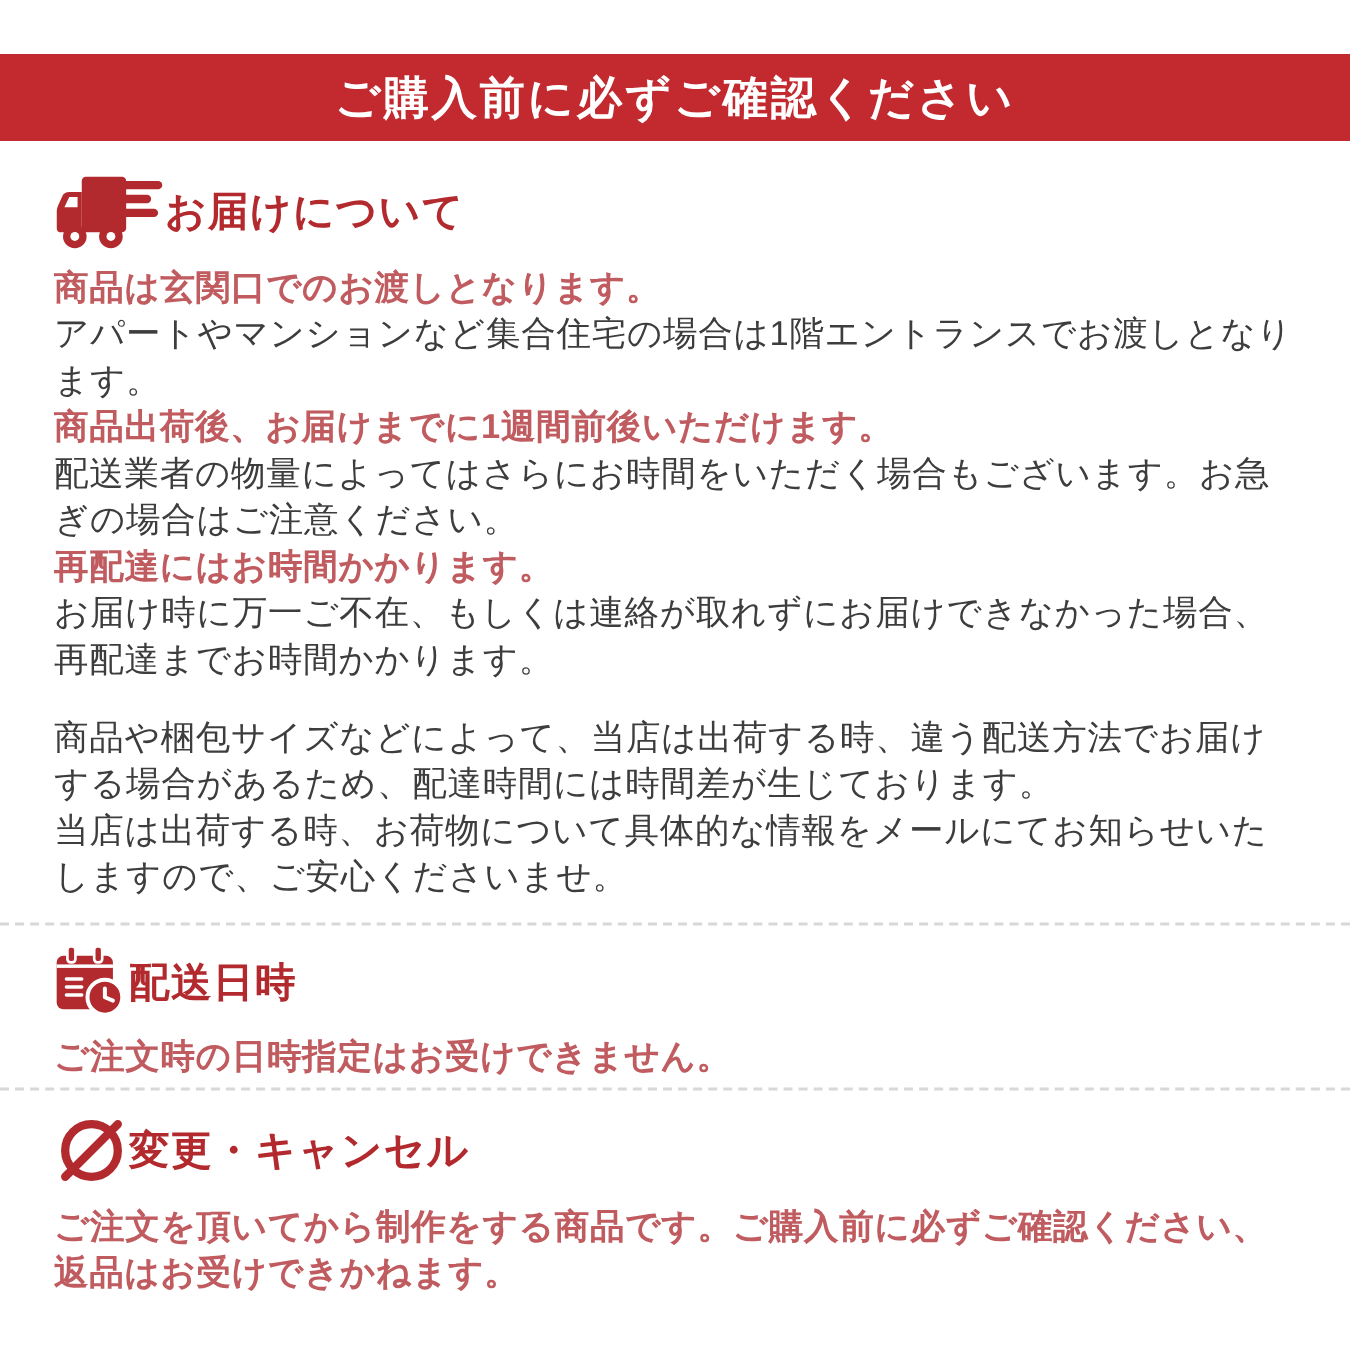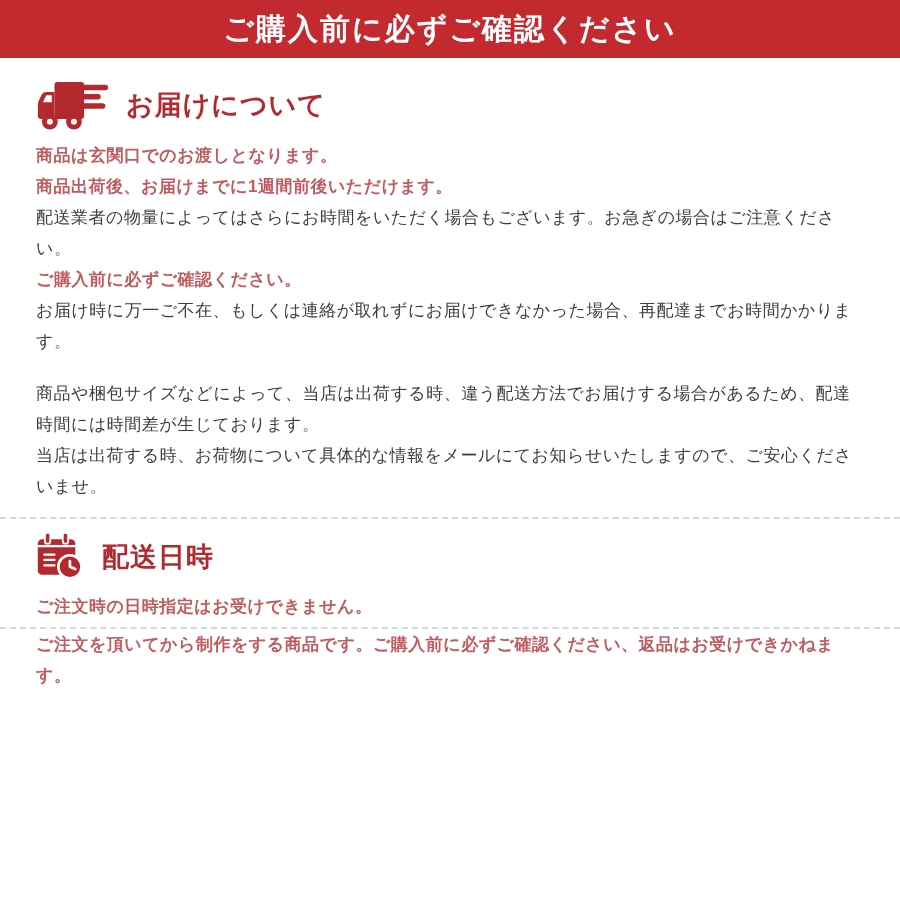--- a/index.html
+++ b/index.html
@@ -19,29 +19,29 @@
   .banner {
     height: 58px;
     background: #c22a2f;
     color: #ffffff;
     display: flex;
     align-items: center;
     justify-content: center;
     font-size: 30px;
     font-weight: bold;
     letter-spacing: 2px;
+    margin-top: 36px;
   }
   .content {
     padding: 0 36px;
   }
   
   .sec-head {
     display: flex;
     align-items: center;
-    gap: 16px;
     height: 52px;
   }
   .sec-head .icon-wrap {
     display: flex;
     align-items: center;
     justify-content: center;
     width: 74px;
     flex: 0 0 auto;
   }
   .sec-head.small-icon .icon-wrap { width: 50px; }
@@ -50,21 +50,21 @@
     font-weight: bold;
     color: #b2292e;
     letter-spacing: 1px;
   }
   #head-delivery { margin-top: 21px; margin-bottom: 9px; }
   #head-schedule { margin-top: 12px; margin-bottom: 8px; }
   #head-cancel   { margin-top: 14px; margin-bottom: 9px; }
   
   p {
     margin: 0;
-    font-size: 17px;
+    font-size: 23px;
     line-height: 31px;
     color: #3d3d3d;
     letter-spacing: 0.5px;
   }
   p.em {
     color: #c05b5f;
     font-weight: bold;
   }
   .note { margin-top: 21px; }
   
@@ -100,23 +100,24 @@
           <path d="M11 17.5 L17 17.5 L17 25 L7.5 25 Z" fill="#ffffff"></path>
           <circle cx="15" cy="46" r="8.5" fill="#b2292e"></circle>
           <circle cx="15" cy="46" r="3.2" fill="#ffffff"></circle>
           <circle cx="41" cy="46" r="8.5" fill="#b2292e"></circle>
           <circle cx="41" cy="46" r="3.2" fill="#ffffff"></circle>
         </svg>
       </span>
       <span class="sec-title">お届けについて</span>
     </div>
     <p class="em">商品は玄関口でのお渡しとなります。</p>
+    <p>アパートやマンションなど集合住宅の場合は1階エントランスでお渡しとなります。</p>
     <p class="em">商品出荷後、お届けまでに1週間前後いただけます。</p>
     <p>配送業者の物量によってはさらにお時間をいただく場合もございます。お急ぎの場合はご注意ください。</p>
-    <p class="em">ご購入前に必ずご確認ください。</p>
+    <p class="em">再配達にはお時間かかります。</p>
     <p>お届け時に万一ご不在、もしくは連絡が取れずにお届けできなかった場合、再配達までお時間かかります。</p>
     <p class="note">商品や梱包サイズなどによって、当店は出荷する時、違う配送方法でお届けする場合があるため、配達時間には時間差が生じております。</p>
     <p>当店は出荷する時、お荷物について具体的な情報をメールにてお知らせいたしますので、ご安心くださいませ。</p>
 
     <hr class="divider">
 
     <div class="sec-head small-icon" id="head-schedule">
       <span class="icon-wrap">
         <svg width="50" height="52" viewBox="0 0 56 56" aria-hidden="true">
           <rect x="2" y="8" width="42" height="40" rx="5" fill="#b2292e"></rect>
@@ -129,16 +130,25 @@
           <circle cx="38" cy="39" r="13" fill="#b2292e" stroke="#ffffff" stroke-width="3"></circle>
           <path d="M38 32.5 L38 39 L44 41.5" fill="none" stroke="#ffffff" stroke-width="3" stroke-linecap="round" stroke-linejoin="round"></path>
         </svg>
       </span>
       <span class="sec-title">配送日時</span>
     </div>
     <p class="em">ご注文時の日時指定はお受けできません。</p>
 
     <hr class="divider tight">
 
+    <div class="sec-head small-icon" id="head-cancel">
+      <span class="icon-wrap">
+        <svg width="48" height="48" viewBox="0 0 52 52" aria-hidden="true">
+          <circle cx="26" cy="26" r="19" fill="none" stroke="#b2292e" stroke-width="6"></circle>
+          <line x1="7" y1="45" x2="45" y2="7" stroke="#b2292e" stroke-width="6" stroke-linecap="round"></line>
+        </svg>
+      </span>
+      <span class="sec-title">変更・キャンセル</span>
+    </div>
     <p class="em">ご注文を頂いてから制作をする商品です。ご購入前に必ずご確認ください、返品はお受けできかねます。</p>
 
   </div>
 </div>
 
 </body></html>

